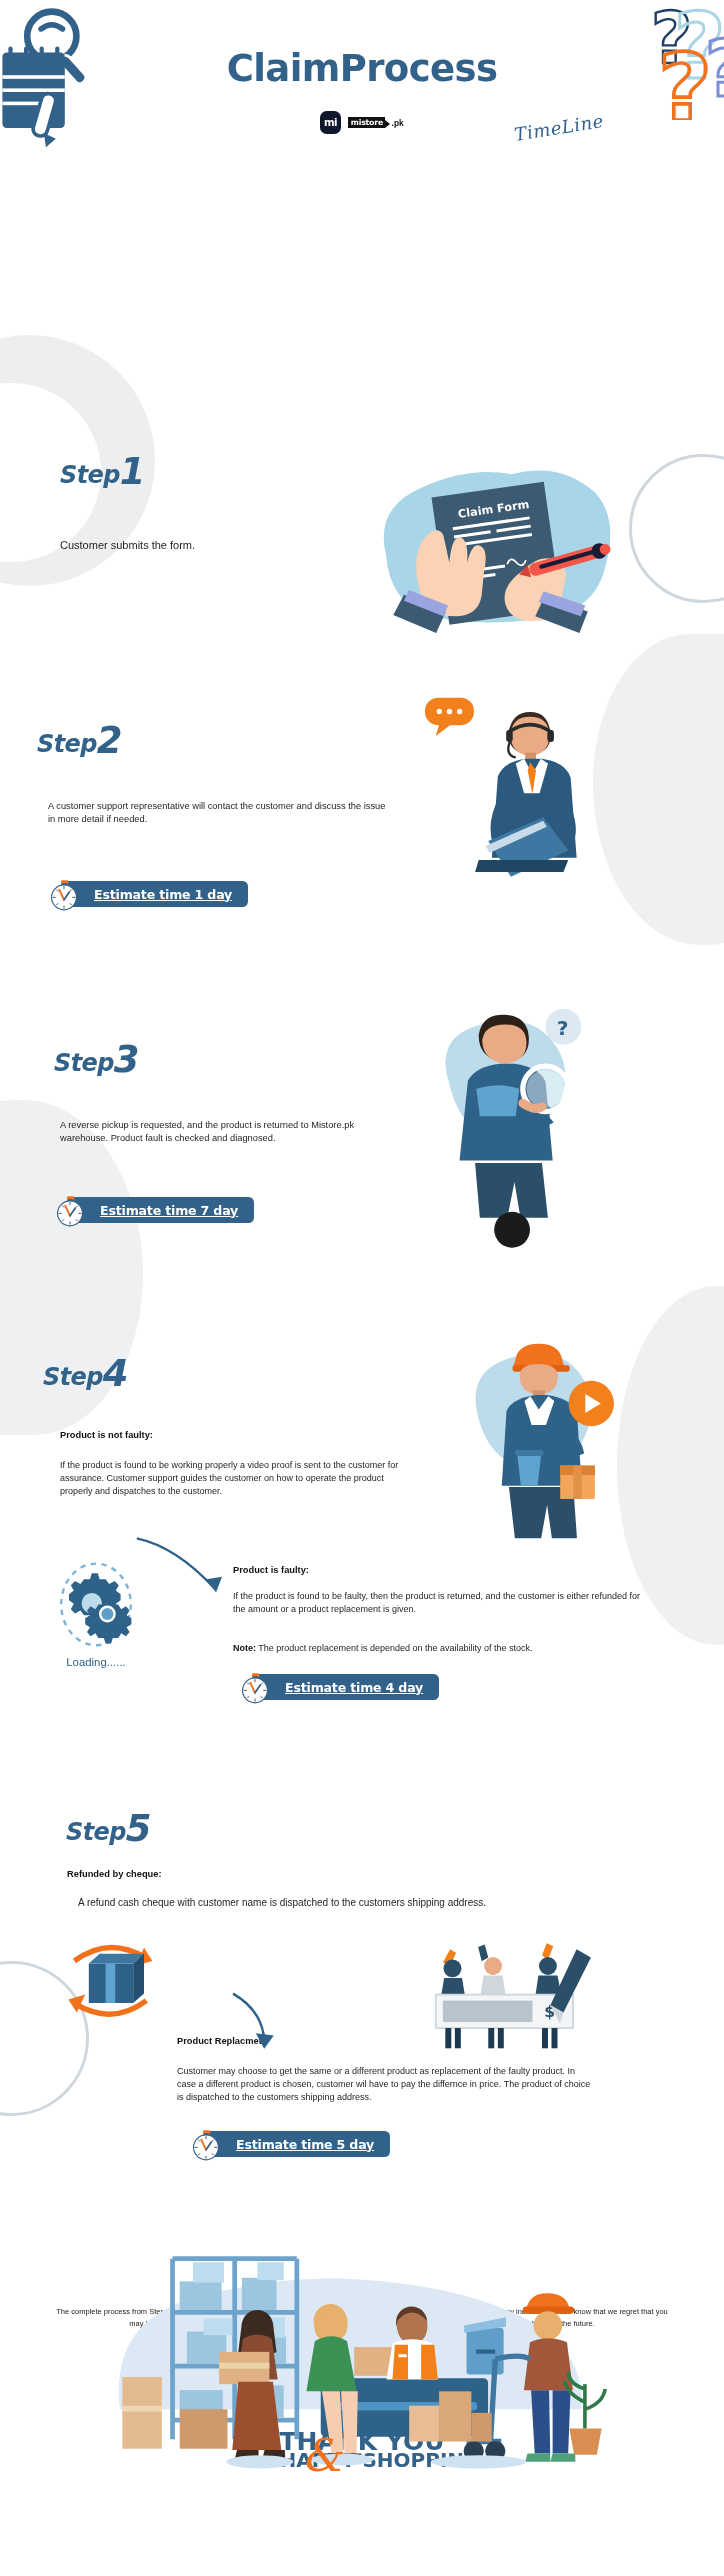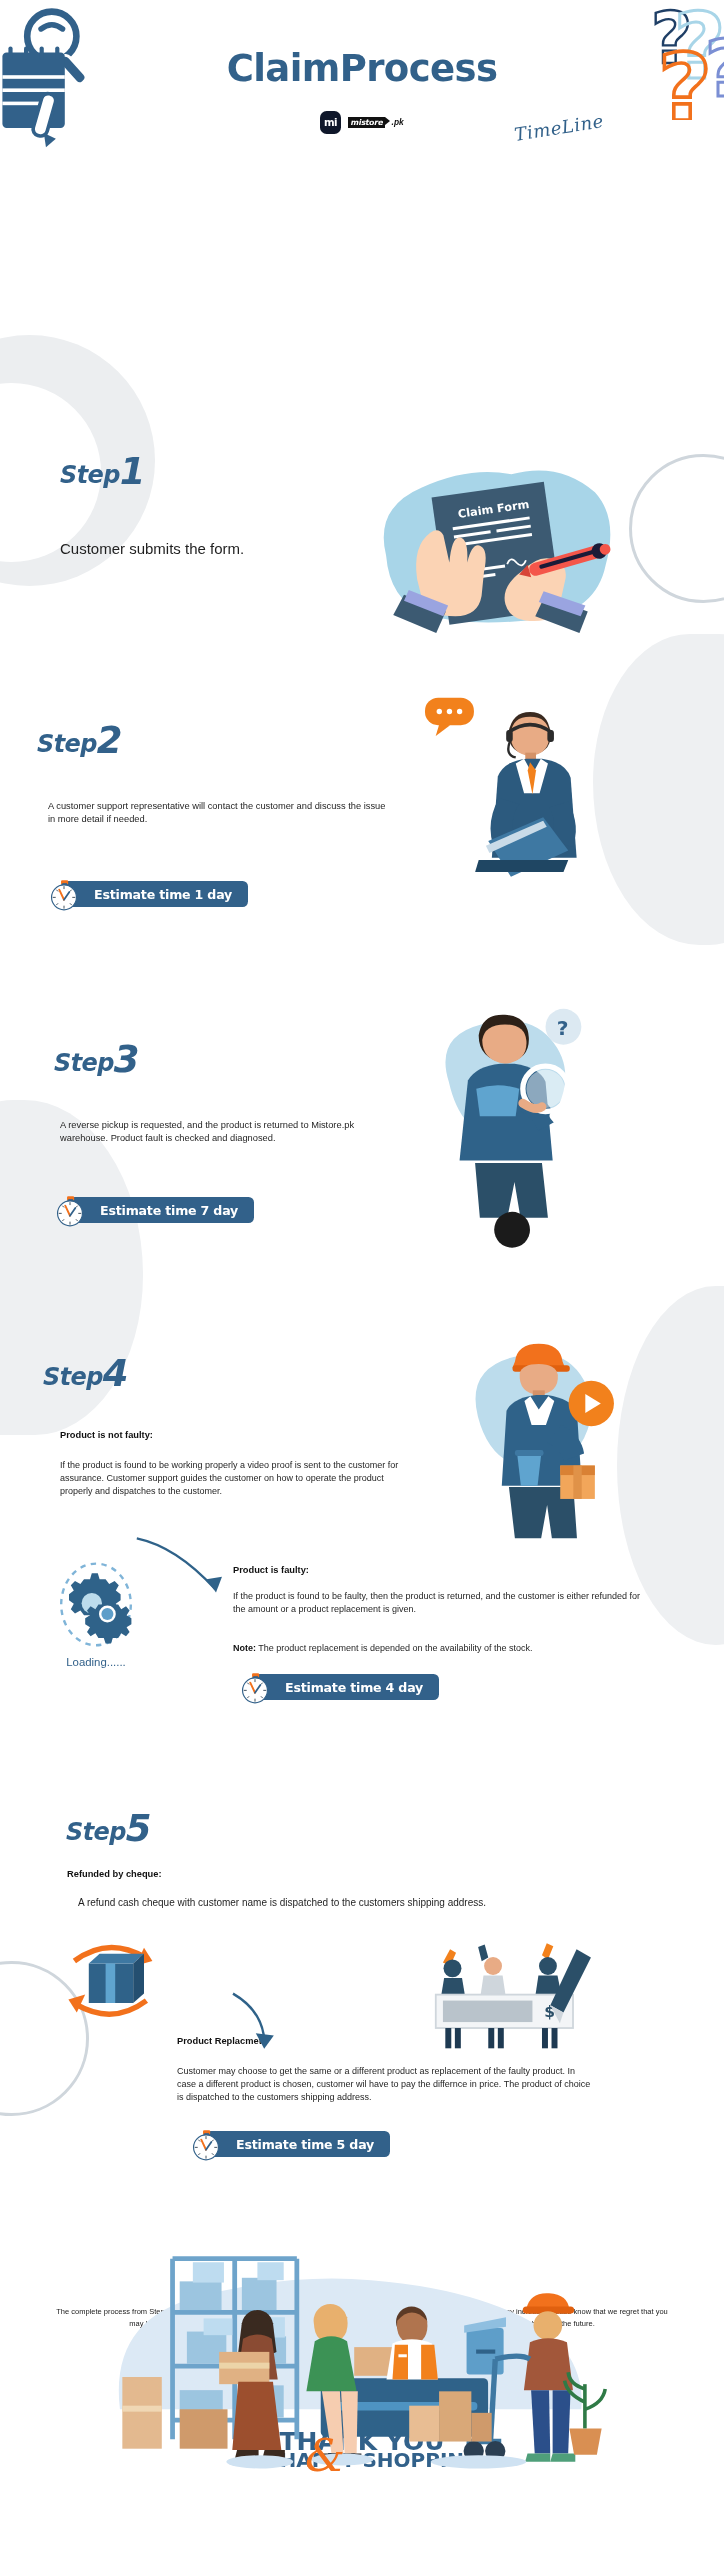--- a/index.html
+++ b/index.html
@@ -137,20 +137,21 @@
     padding:0 15.5px 0 33px;
     margin-left:13px;
   }
   .badge-text {
     color:#ffffff;
     font-size:12.6px;
     font-weight:bold;
     font-family:"DejaVu Sans", sans-serif;
     letter-spacing:-0.2px;
     white-space:nowrap;
+    text-decoration:underline;
   }
   .badge-clock {
     position:absolute;
     left:0; top:-2.4px;
     width:32px; height:32px;
     z-index:2;
   }
 
   
   .loading-wrap { position:absolute; text-align:center; }
@@ -255,35 +256,35 @@
         <text x="80" y="200" font-family="DejaVu Sans, sans-serif" font-size="155" font-weight="bold" fill="none" stroke="#f2711c" stroke-width="6">?</text>
       </svg>
     </div>
 
     <div class="title">ClaimProcess</div>
 
     <div class="brandrow">
       <div class="mi-logo">
         <span class="mi-glyph">mi</span>
       </div>
-      <div style="display:flex;align-items:flex-start;font-style:italic;">
+      <div style="display:flex;align-items:flex-end;">
         <span class="mistore-tag">mistore</span>
         <span class="mistore-arrow"></span>
         <span class="mistore-pk">.pk</span>
       </div>
     </div>
 
     <div class="timeline-script">TimeLine</div>
   </div>
 
   <div class="step">
     <div class="step-label" style="position:absolute;left:60px;top:238px;">
       <span class="step-word">Step</span><span class="step-num">1</span>
     </div>
-    <div class="body-text" style="position:absolute;left:60px;top:323px;width:281px;font-size:15px;">Customer submits the form.</div>
+    <div class="body-text" style="position:absolute;left:60px;top:323px;width:281px;font-size:11px;">Customer submits the form.</div>
 
     <div class="illus" style="left:362px;top:239px;width:263px;height:179px;">
       <svg width="263" height="179" viewBox="0 0 440 300">
         <path d="M40 170 Q20 90 100 56 Q180 20 250 34 Q330 12 390 64 Q430 108 408 186 Q392 264 300 276 Q180 292 104 268 Q46 244 40 170Z" fill="#a8d5e8"></path>
         <g transform="rotate(-8 230 150)">
           <rect x="128" y="58" width="190" height="215" fill="#3c5a72"></rect>
           <text x="168" y="98" font-family="DejaVu Sans, sans-serif" font-size="19" fill="#ffffff" font-weight="bold">Claim Form</text>
           <rect x="156" y="112" width="130" height="5" fill="#ffffff"></rect>
           <rect x="156" y="126" width="62" height="5" fill="#ffffff"></rect>
           <rect x="228" y="126" width="58" height="5" fill="#ffffff"></rect>

